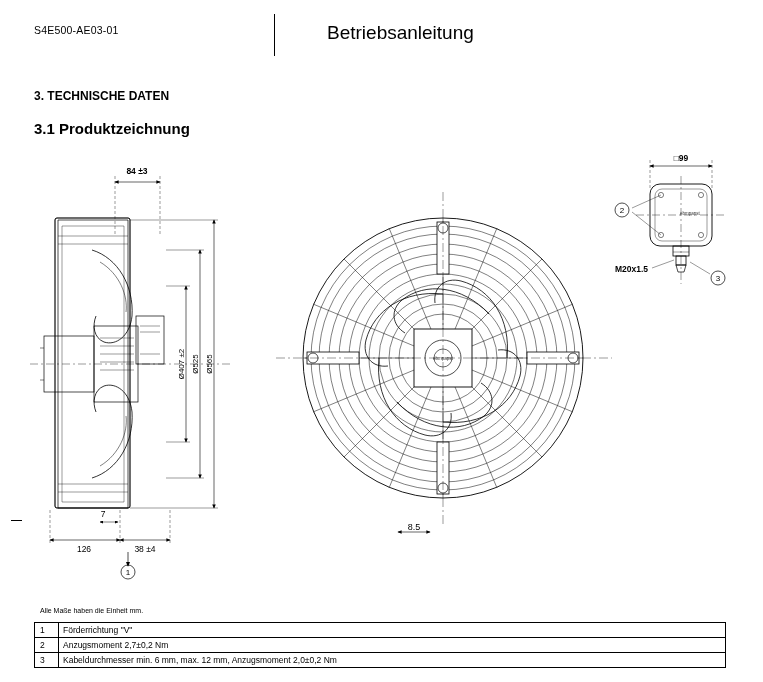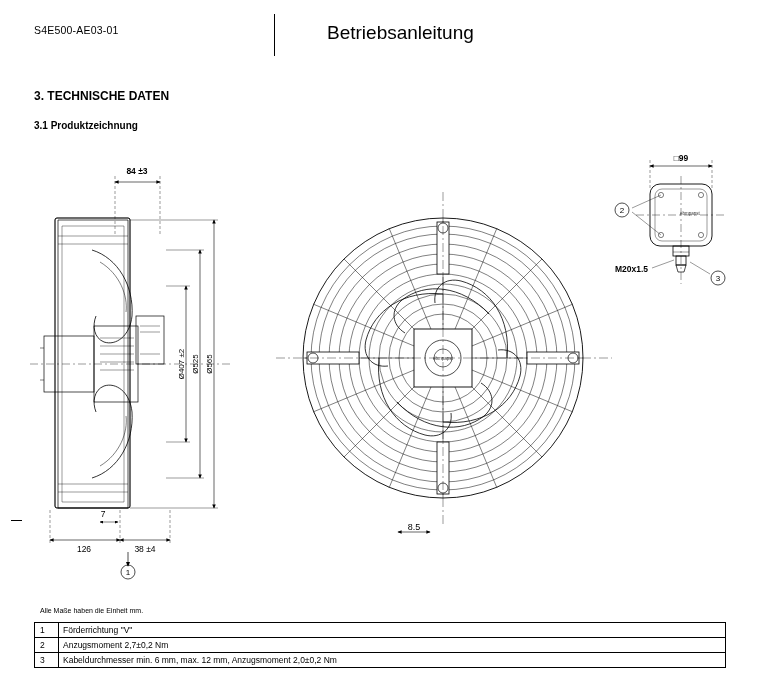--- a/index.html
+++ b/index.html
@@ -47,21 +47,21 @@
   .sec-title {
     position: absolute;
     left: 34px; top: 89px;
     font-size: 12px;
     font-weight: bold;
     text-align: center;
   }
   .sub-title {
     position: absolute;
     left: 34px; top: 120px;
-    font-size: 10px;
+    font-size: 15px;
     font-weight: bold;
   }
   
   .drawing {
     position: absolute;
     left: 0; top: 140px;
     width: 763px; height: 460px;
   }
   .drawing svg { display: block; }
   

